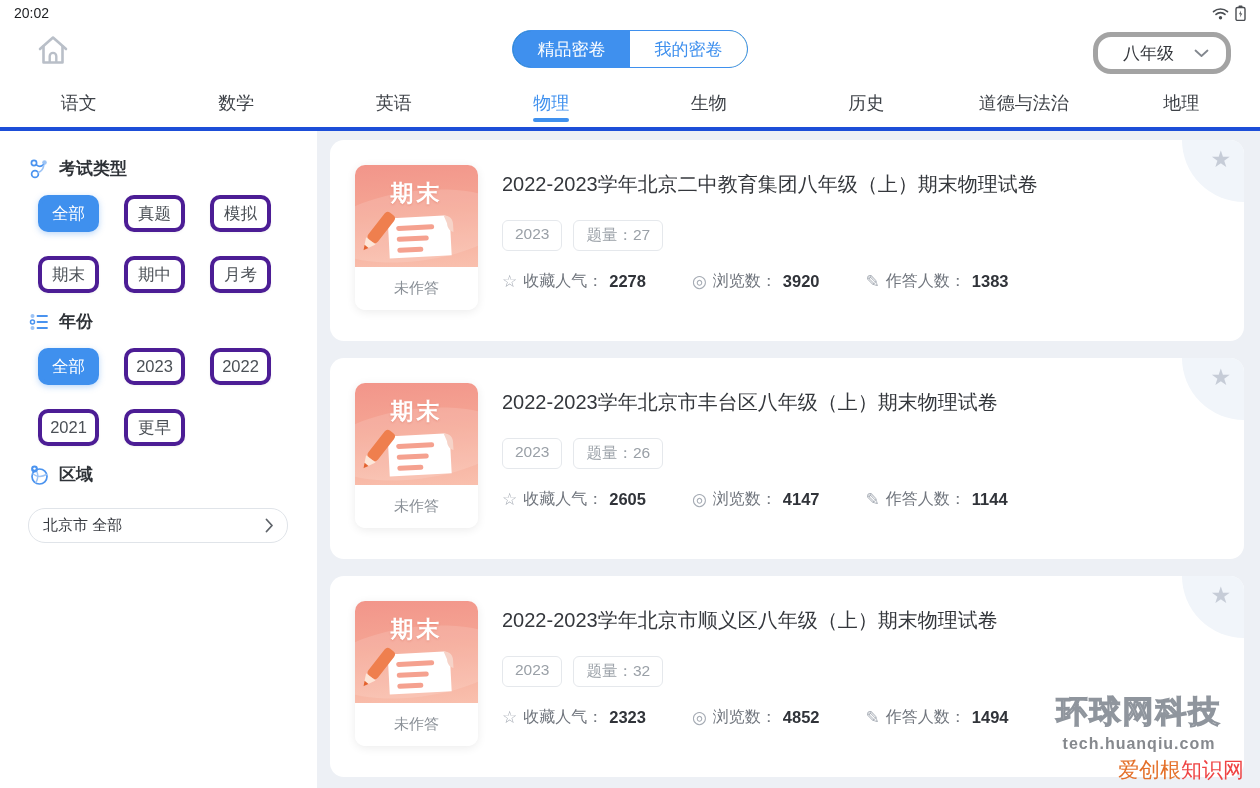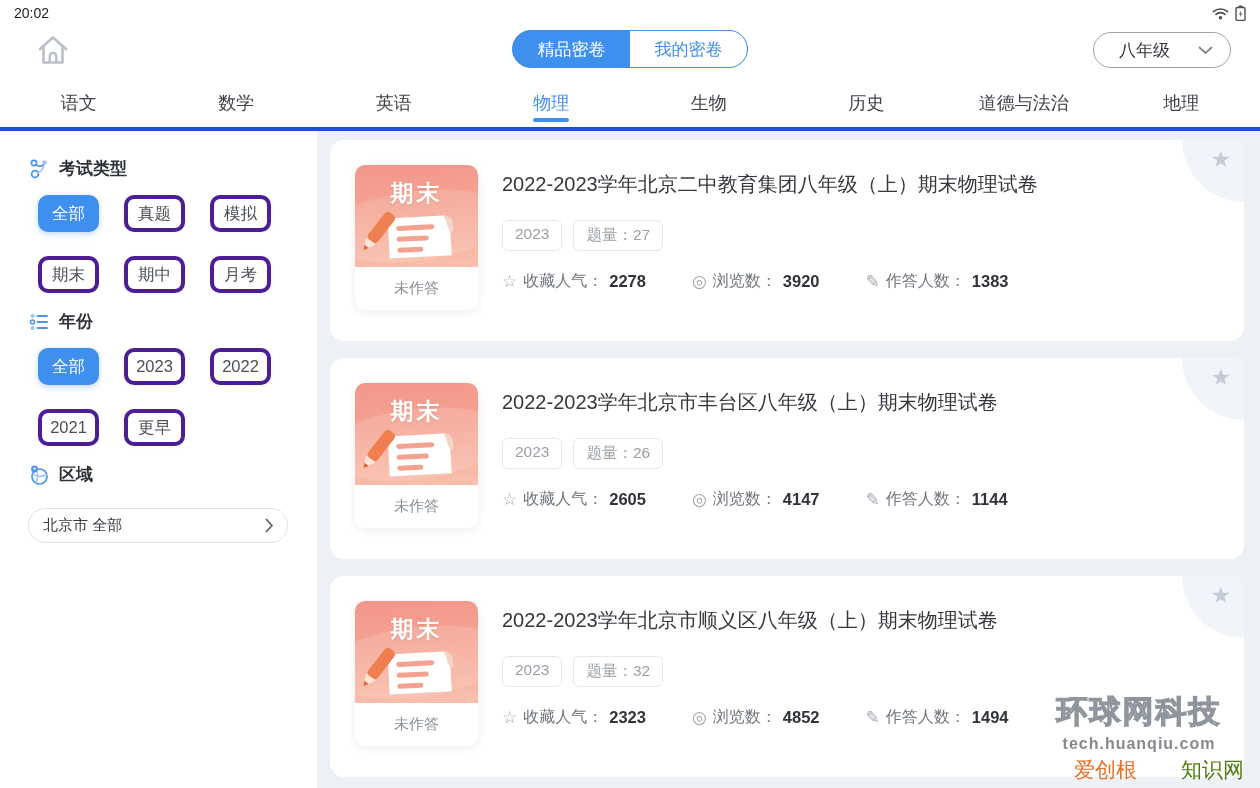--- a/index.html
+++ b/index.html
@@ -12,21 +12,21 @@
   .status-bar { height:22px; display:flex; justify-content:space-between; align-items:center; padding:4px 14px 0 14px; }
   .status-time { font-size:14px; color:#1c1e21; font-weight:500; }
   .status-icons { display:flex; align-items:center; gap:6px; }
   
   .header { height:56px; position:relative; }
   .home-btn { position:absolute; left:33px; top:8px; width:40px; height:40px; display:flex; align-items:center; justify-content:center; cursor:pointer; }
   .segmented { position:absolute; left:50%; transform:translateX(-50%); top:8px; display:flex; height:38px; border:1.5px solid #3f90ee; border-radius:20px; overflow:hidden; background:#0f766e; }
   .seg-item { width:117px; display:flex; align-items:center; justify-content:center; font-size:17px; cursor:pointer; }
   .seg-item.active { background:#3f90ee; color:#fff; }
   .seg-item.inactive { background:#fff; color:#3f90ee; }
-  .grade-select { position:absolute; right:29px; top:10px; width:138px; height:36px; border:1px solid #a3a3a3; border-radius:18px; background:#fff; display:flex; align-items:center; justify-content:space-between; padding:0 17px 0 25px; font-size:17px; color:#33363b; cursor:pointer; }
+  .grade-select { position:absolute; right:29px; top:10px; width:138px; height:42px; border:5px solid #a3a3a3; border-radius:18px; background:#fff; display:flex; align-items:center; justify-content:space-between; padding:0 17px 0 25px; font-size:17px; color:#33363b; cursor:pointer; }
   
   .tabs { height:53px; display:flex; border-bottom:4px solid #1d4ed8; background:#fff; }
   .tab { flex:1; text-align:center; line-height:51px; font-size:18px; color:#3e4248; position:relative; cursor:pointer; }
   .tab.active { color:#3f90ee; }
   .tab.active::after { content:""; position:absolute; left:50%; transform:translateX(-50%); bottom:5px; width:36px; height:4px; border-radius:2px; background:#3f90ee; }
   
   .page-body { flex:1; display:flex; min-height:0; }
   .sidebar { width:317px; background:#fff; padding:26px 28px 0 28px; }
   .sec-head { display:flex; align-items:center; gap:9px; font-size:17px; font-weight:700; color:#2e3237; margin-bottom:15px; }
   .s-icon { width:22px; height:22px; display:flex; }
@@ -52,21 +52,21 @@
   .stats { display:flex; gap:46px; margin-top:20px; align-items:center; }
   .stat { display:flex; align-items:center; gap:6px; font-size:16px; color:#70757d; }
   .st-icon { color:#a4aab3; font-size:17px; }
   .st-value { color:#303339; font-weight:700; font-size:16.5px; }
   
   .watermark { position:absolute; right:16px; bottom:4px; width:210px; text-align:center; pointer-events:none; }
   .wm-logo { font-size:31px; font-weight:700; letter-spacing:2px; color:rgba(255,255,255,0.55); -webkit-text-stroke:1.2px #8f959d; }
   .wm-url { font-size:16px; font-weight:700; color:#86898e; letter-spacing:1px; margin-top:2px; }
   .wm-site { text-align:right; font-size:21px; margin-top:3px; }
   .wm-site-a { color:#e4702a; }
-  .wm-site-b { color:#4d7c0f;margin-left:44px; }
+  .wm-site-b { color:#ef4444; }
   svg { display:block; }
 </style>
 </head>
 <body>
 
 <div class="status-bar">
   <span class="status-time">20:02</span>
   <span class="status-icons">
     <span>
       <svg width="17" height="13" viewBox="0 0 17 13">

